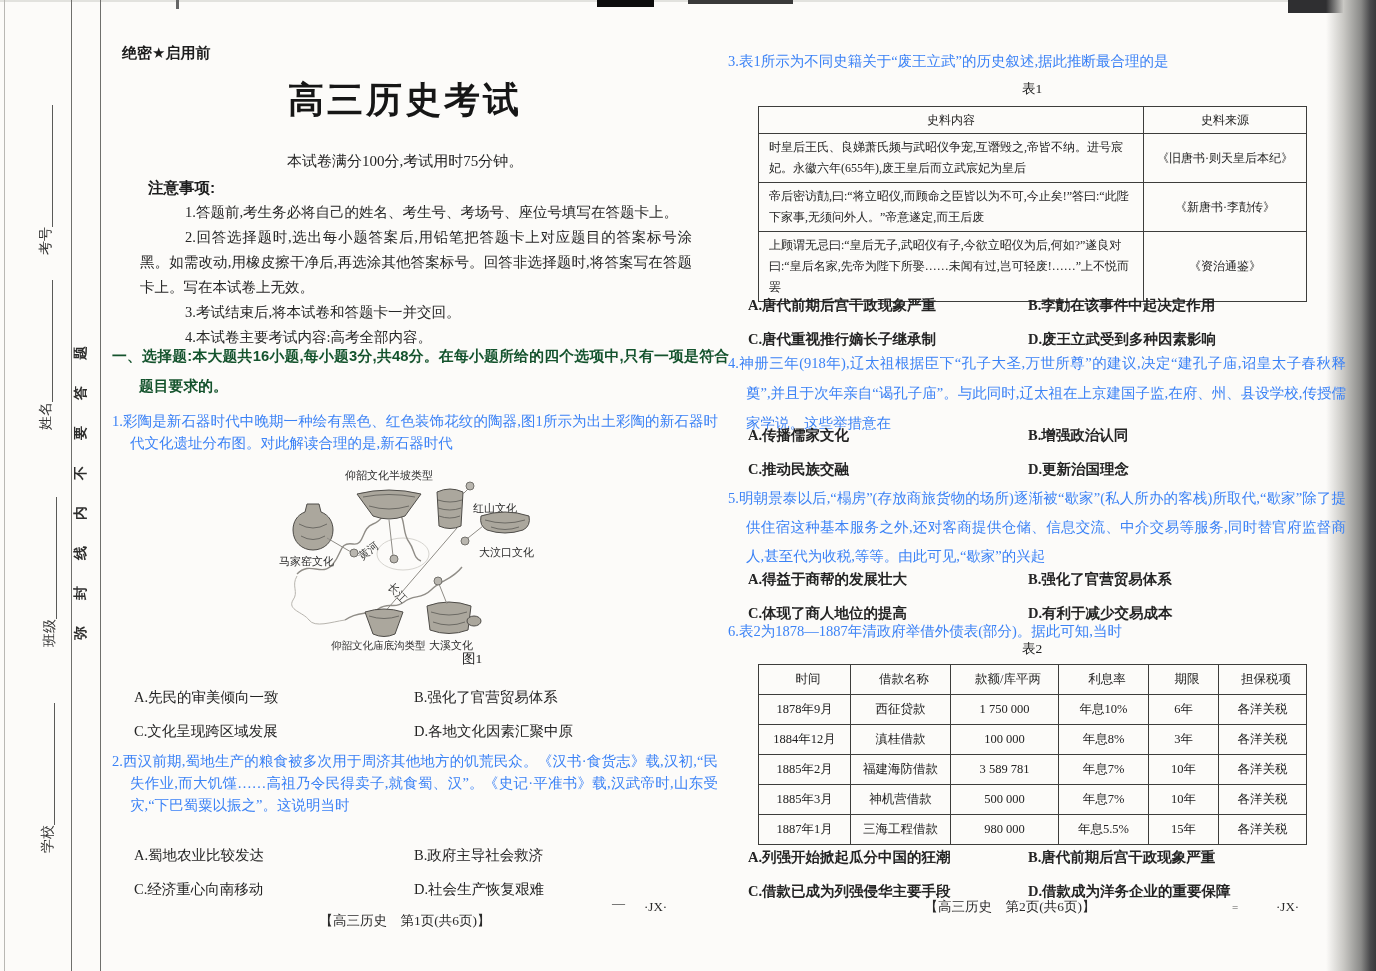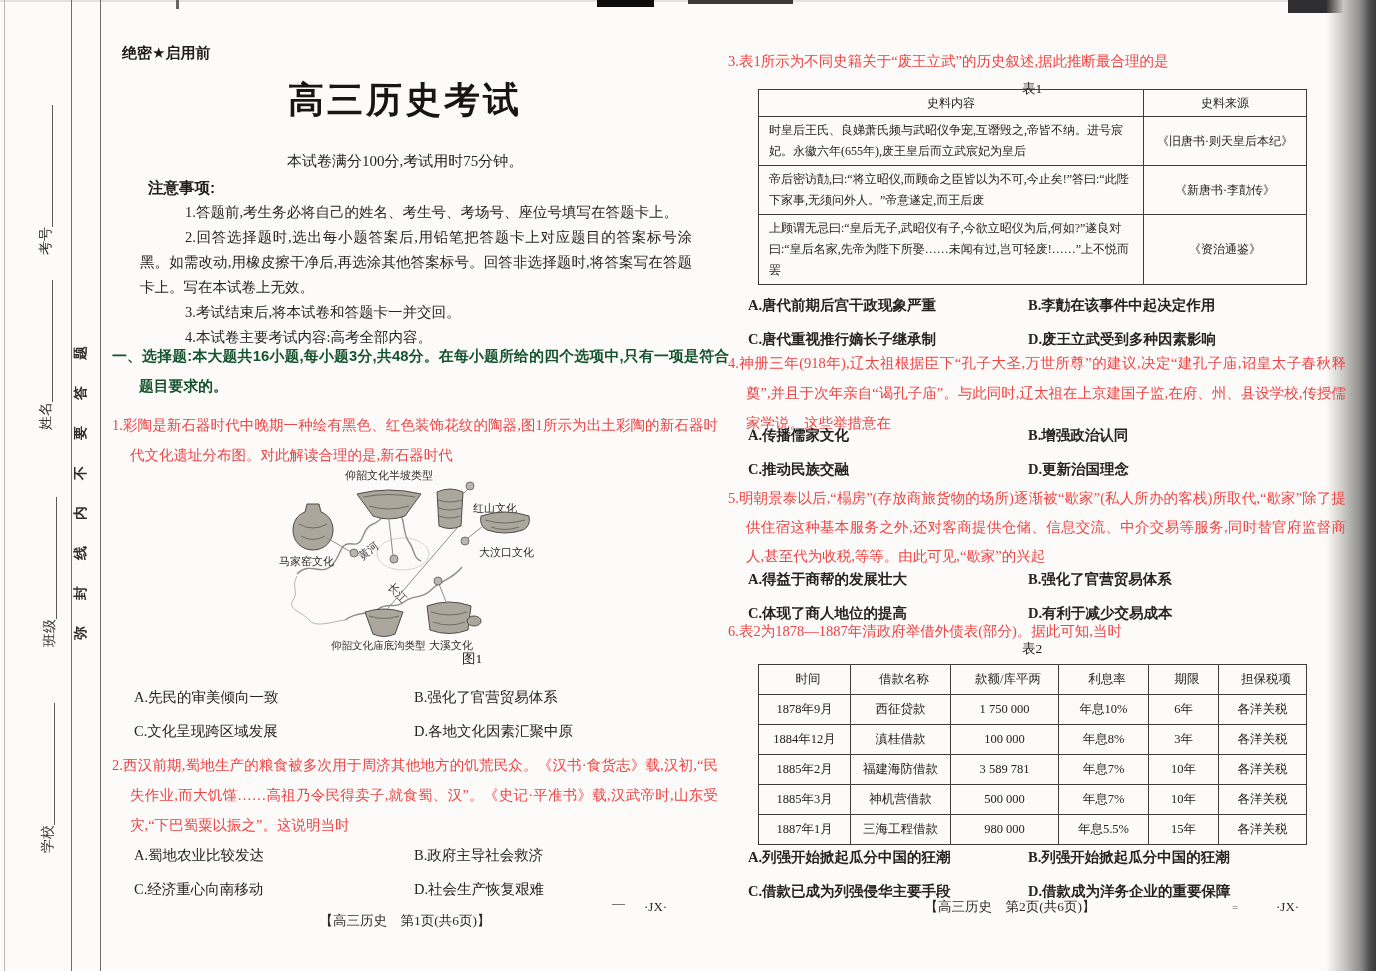--- a/index.html
+++ b/index.html
@@ -30,33 +30,33 @@
   .title{left:112px;top:76px;width:586px;text-align:center;font-size:36px;font-weight:bold;
          letter-spacing:3px;color:#161616;}
   .meta{left:112px;top:152px;width:586px;text-align:center;font-size:15px;color:#242424;}
   .notice-title{left:148px;top:178px;font-size:15.5px;font-weight:bold;
                 font-family:"Liberation Sans","DejaVu Sans",sans-serif;color:#1d1d1d;}
   .notices{left:140px;top:200px;width:552px;font-size:14.5px;line-height:25px;text-align:justify;color:#262626;}
   .notices p{margin:0;text-indent:45px;}
   .section{left:112px;top:341px;width:590px;font-size:14.8px;font-weight:bold;line-height:30px;
            padding-left:27px;text-indent:-27px;text-align:justify;color:#14532d;
            font-family:"Liberation Sans","DejaVu Sans",sans-serif;}
-  .stem{font-size:14.5px;text-align:justify;color:#ef4444;padding-left:18px;text-indent:-18px;}
-  .stem-l{left:112px;width:588px;line-height:30px;}
+  .stem{font-size:14.5px;text-align:justify;color:#3b82f6;padding-left:18px;text-indent:-18px;}
+  .stem-l{left:112px;width:588px;line-height:22px;}
   .stem-r{left:728px;width:600px;line-height:30px;}
   .opts{display:grid;grid-template-columns:280px auto;row-gap:12px;font-size:14.5px;line-height:22px;color:#242424;}
   .opts-l{left:134px;width:560px;}
   .opts-r{left:748px;width:576px;font-weight:bold;}
   .footer{font-size:13.5px;color:#2a2a2a;}
   .fl{left:112px;top:898px;width:586px;text-align:center;margin-top:14px;}
   .fr{left:730px;top:898px;width:560px;text-align:center;}
   .mark{font-size:13px;color:#2a2a2a;}
   
   table{border-collapse:collapse;table-layout:fixed;}
-  .t1{left:758px;top:89px;width:548px;font-size:12px;}
+  .t1{left:758px;top:106px;width:548px;font-size:12px;}
   .t1 th{font-weight:normal;border:1px solid #3d3d3b;height:24px;text-align:center;}
   .t1 td{border:1px solid #3d3d3b;padding:3px 10px;line-height:21px;vertical-align:middle;}
   .t1 .src{text-align:center;padding:3px 4px;}
   .tcap{width:548px;text-align:center;font-size:13.5px;color:#202020;}
   .t2{left:758px;top:664px;width:548px;font-size:12.5px;}
   .t2 th{font-weight:normal;border:1px solid #3d3d3b;height:27px;text-align:center;padding-left:8px;}
   .t2 td{border:1px solid #3d3d3b;height:27px;text-align:center;}
   
   .figure{left:250px;top:464px;width:352px;height:190px;}
   .figcap{left:462px;top:650px;font-size:13.5px;color:#202020;}
@@ -295,21 +295,21 @@
       <td>980 000</td>
       <td>年息5.5%</td>
       <td>15年</td>
       <td>各洋关税</td>
     </tr>
   </tbody>
     </table>
 
   <div class="abs opts opts-r" style="top:846px;">
     <span>A.列强开始掀起瓜分中国的狂潮</span>
-    <span>B.列强开始掀起瓜分中国的狂潮</span>
+    <span>B.唐代前期后宫干政现象严重</span>
     <span>C.借款已成为列强侵华主要手段</span>
     <span>D.借款成为洋务企业的重要保障</span>
   </div>
 
   <div class="abs footer fr">【高三历史　第2页(共6页)】</div>
   <div class="abs mark" style="left:1232px;top:901px;font-size:11px;color:#555;">=</div>
   <div class="abs mark" style="left:1276px;top:899px;">·JX·</div>
 
 </div>
 

